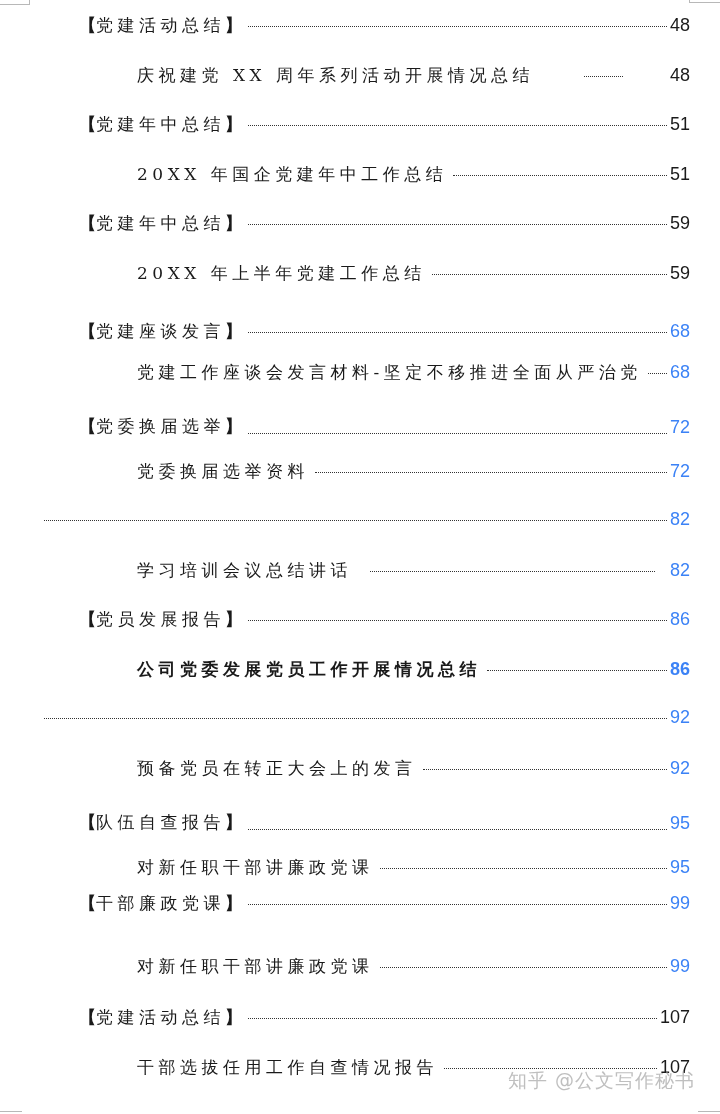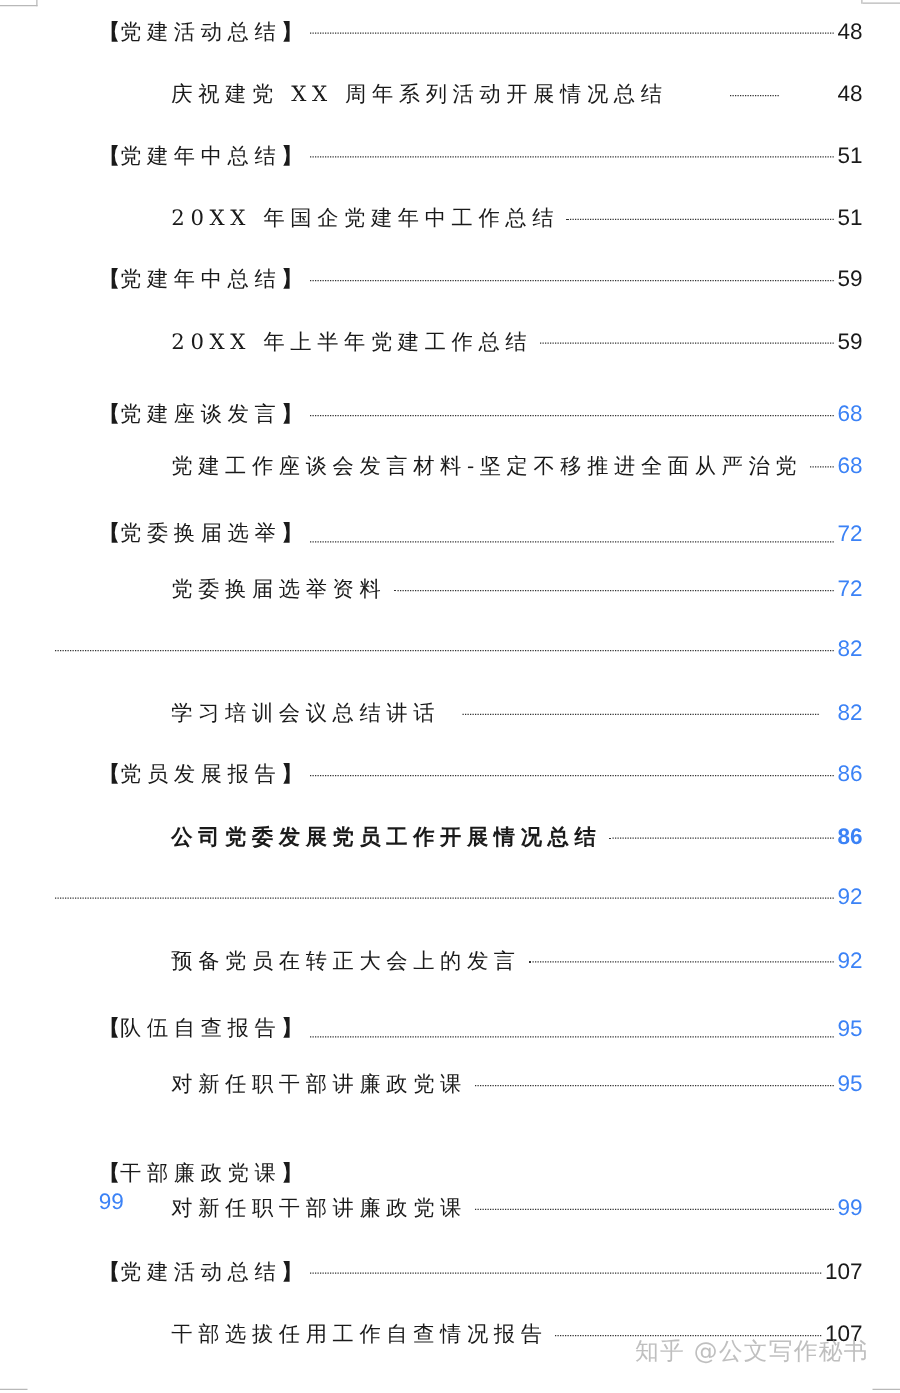--- a/index.html
+++ b/index.html
@@ -182,21 +182,21 @@
     <div class="toc-row level-1" style="top: 806px; align-items: flex-end;">
       <span class="toc-title"><span class="bracket">【</span><span>队伍自查报告</span><span class="bracket">】</span></span>
       <span class="leader"></span>
       <span class="toc-page sans">95</span>
     </div>
     <div class="toc-row level-2" style="top: 856px;">
       <span class="toc-title">对新任职干部讲廉政党课</span>
       <span class="leader"></span>
       <span class="toc-page sans">95</span>
     </div>
-    <div class="toc-row level-1" style="top: 927px; flex-direction: column;">
+    <div class="toc-row level-1" style="top: 892px;">
       <span class="toc-title"><span class="bracket">【</span><span>干部廉政党课</span><span class="bracket">】</span></span>
       <span class="leader"></span>
       <span class="toc-page sans">99</span>
     </div>
     <div class="toc-row level-2" style="top: 955px;">
       <span class="toc-title">对新任职干部讲廉政党课</span>
       <span class="leader"></span>
       <span class="toc-page sans">99</span>
     </div>
     <div class="toc-row level-1" style="top: 1006px;">

